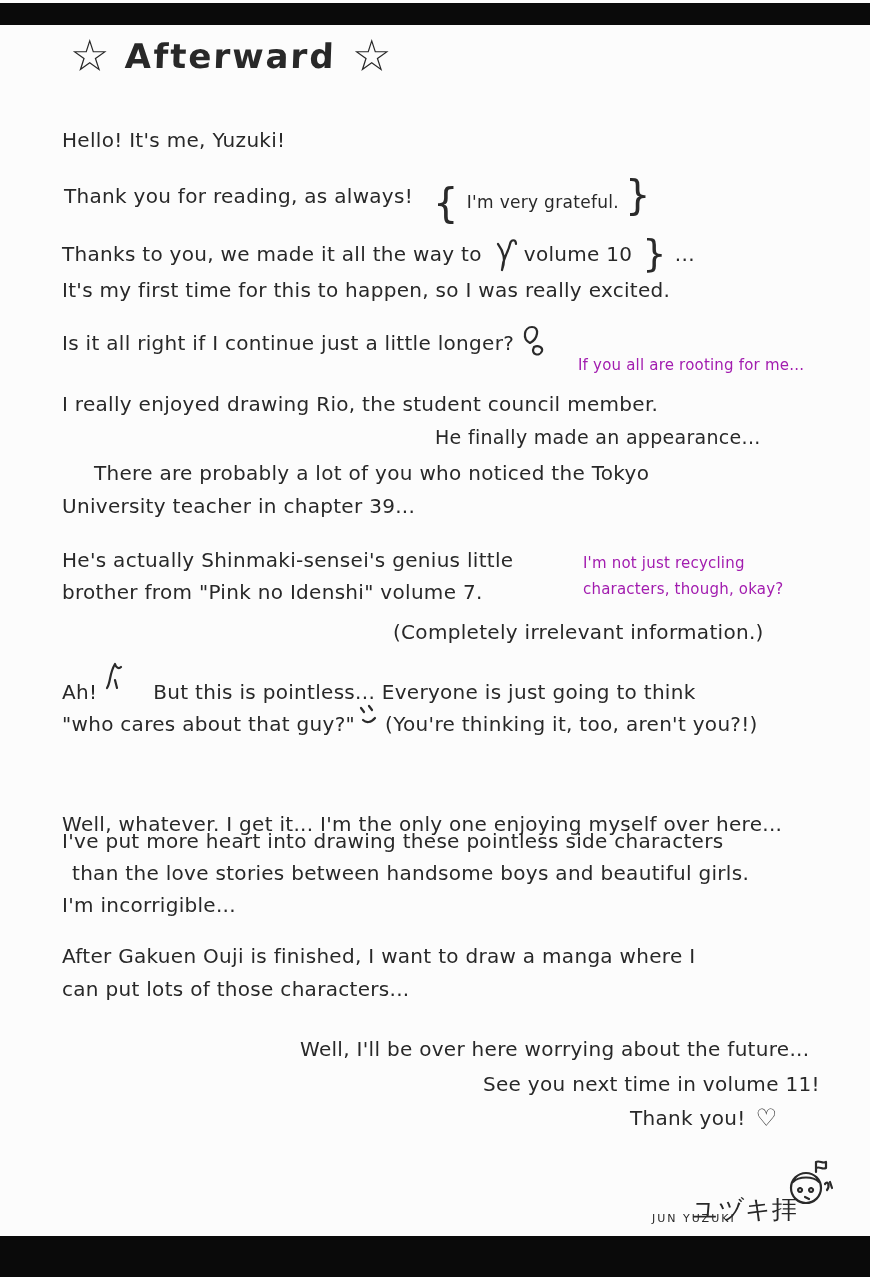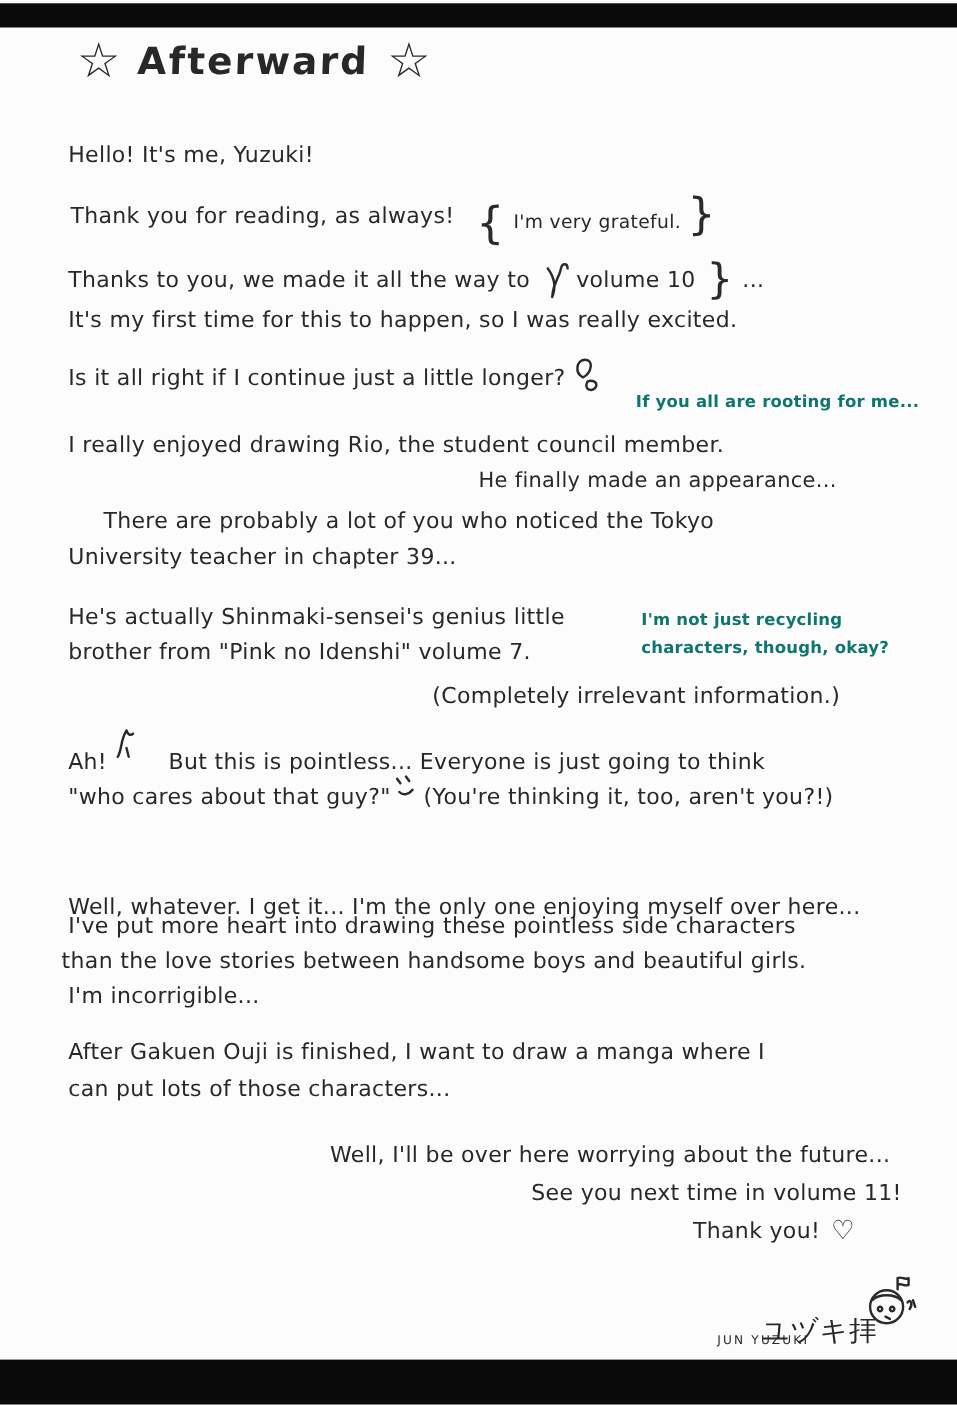--- a/index.html
+++ b/index.html
@@ -6,21 +6,21 @@
   #page{
     position:relative;width:870px;height:1277px;margin:0 auto;
     background:#fcfcfc;overflow:hidden;
     font-family:"DejaVu Sans","Liberation Sans",sans-serif;
     color:#282828;
   }
   .bar{position:absolute;left:0;width:870px;background:#0a0a0a;}
   #top-bar{top:3px;height:22px;}
   #bottom-bar{top:1236px;height:41px;}
   .line{position:absolute;white-space:nowrap;font-size:20px;letter-spacing:.3px;line-height:1.25;}
-  .small{font-size:15px;letter-spacing:.2px;color:#0f766e;font-weight:bold;}
+  .small{font-size:15px;letter-spacing:.2px;color:#a21caf;}
   .mid{font-size:19px;}
   .row{display:flex;align-items:flex-start;}
   #title-row{position:absolute;left:70px;top:34px;display:flex;align-items:center;gap:16px;}
   .title-star{font-size:44px;font-weight:700;line-height:1;}
   .title-text{font-size:34px;font-weight:700;letter-spacing:2px;transform:skewX(-2deg);}
   .brace{font-weight:400;color:#2a2a2a;}
   .flourish{display:inline-block;vertical-align:middle;}
   svg path{fill:none;stroke:#2a2a2a;stroke-width:2.2;stroke-linecap:round;stroke-linejoin:round;}
   #face-doodle{position:absolute;left:783px;top:1158px;}
   .heart{font-size:24px;}
@@ -100,21 +100,21 @@
       <svg width="22" height="24" viewBox="0 0 22 24">
           <path d="M4,6 L7,10 M12,4 L15,8 M6,18 C9,21 14,21 18,16"></path>
         </svg>
     </span>
     <span style="margin-left:4px;">(You're thinking it, too, aren't you?!)</span>
   </div>
 
   <div class="line" style="left:62px;top:812px;">Well, whatever. I get it... I'm the only one enjoying myself over here...</div>
 
   <div class="line" style="left:62px;top:829px;">I've put more heart into drawing these pointless side characters</div>
-  <div class="line" style="left:56px;top:861px;">than the love stories between handsome boys and beautiful girls.</div>
+  <div class="line" style="left:72px;top:861px;">than the love stories between handsome boys and beautiful girls.</div>
   <div class="line" style="left:62px;top:893px;">I'm incorrigible...</div>
 
   <div class="line" style="left:62px;top:944px;">After Gakuen Ouji is finished, I want to draw a manga where I</div>
   <div class="line" style="left:62px;top:977px;">can put lots of those characters...</div>
 
   <div class="line" style="left:300px;top:1037px;">Well, I'll be over here worrying about the future...</div>
   <div class="line" style="left:483px;top:1072px;">See you next time in volume 11!</div>
 
   <div class="line row" style="left:630px;top:1106px;">
     <span>Thank you!</span>

